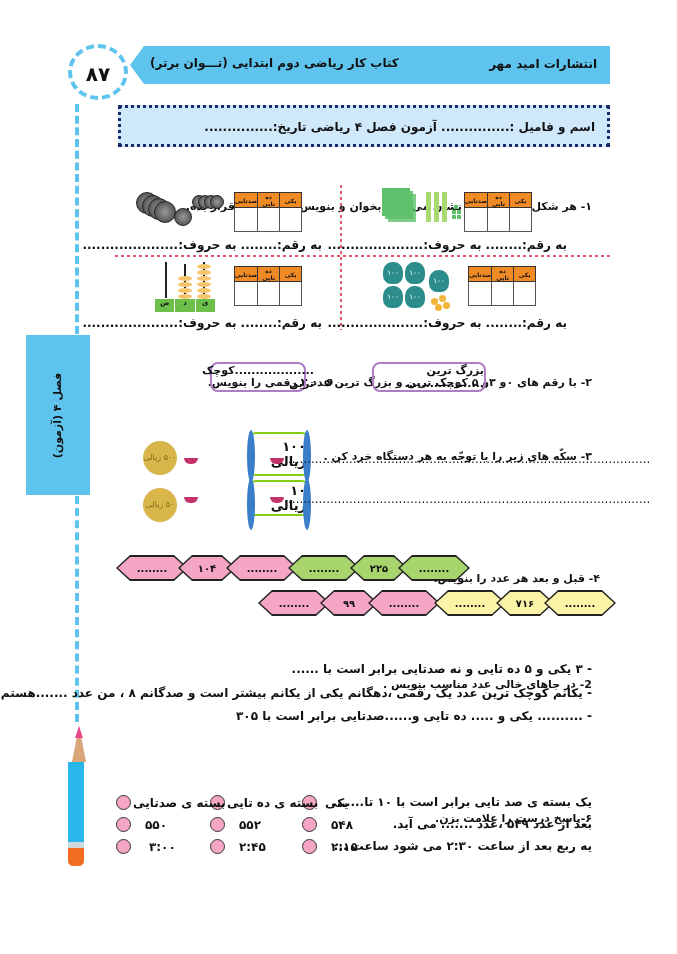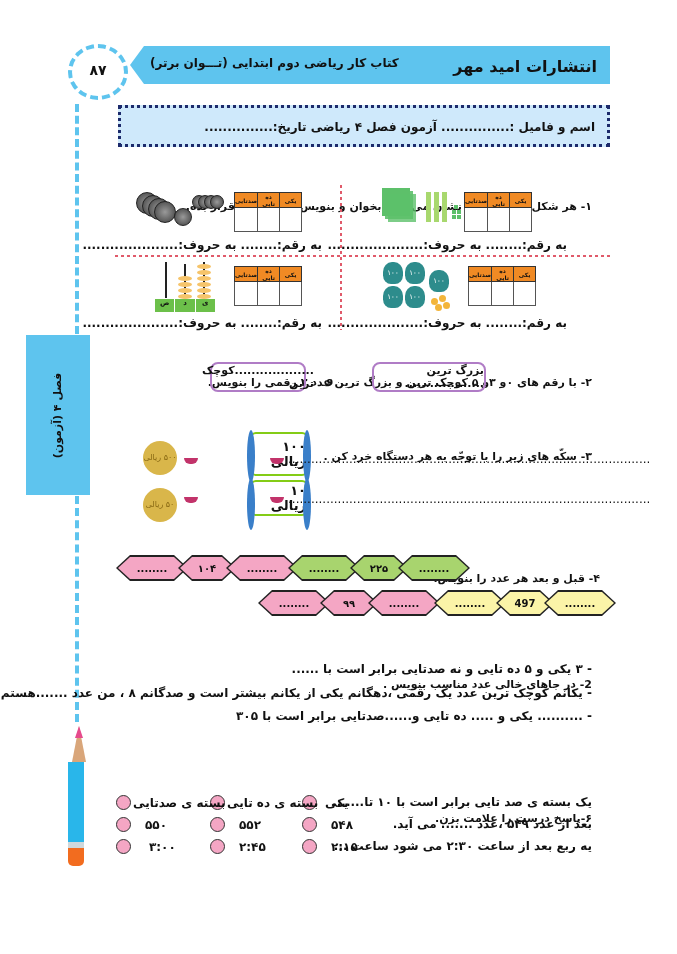--- a/index.html
+++ b/index.html
@@ -2,24 +2,24 @@
 <html><head>
 <meta charset="utf-8">
 <style>
   * { box-sizing: border-box; margin: 0; padding: 0; }
   html, body { width: 677px; height: 954px; background: #ffffff; overflow: hidden; }
   body { position: relative; font-family: "DejaVu Sans", sans-serif; color: #111; direction: rtl; }
   .abs { position: absolute; }
 
   
   .hdr-bar { left: 130px; top: 46px; width: 480px; height: 38px; background: #5ec4ee; clip-path: polygon(14px 0, 100% 0, 100% 100%, 14px 100%, 0 50%); }
-  .hdr-pub { right: 80px; top: 57px; font-size: 16px; font-weight: bold; }
+  .hdr-pub { right: 80px; top: 57px; font-size: 12px; font-weight: bold; }
   .hdr-book { left: 150px; top: 56px; font-size: 12px; font-weight: bold; }
   .page-circle { left: 68px; top: 44px; width: 60px; height: 56px; border: 4px dashed #5ec4ee; border-radius: 50%; }
-  .page-num { left: 68px; top: 62px; width: 60px; text-align: center; font-size: 14px; font-weight: bold; direction: ltr; }
+  .page-num { left: 68px; top: 62px; width: 60px; text-align: center; font-size: 20px; font-weight: bold; direction: ltr; }
   .vline { left: 75px; width: 4px; border-left: 4px dashed #5ec4ee; }
 
   
   .sidetab { left: 26px; top: 335px; width: 64px; height: 160px; background: #5ec4ee; }
   .sidetab-text { left: 26px; top: 335px; width: 64px; height: 160px; display: flex; align-items: center; justify-content: center; }
   .sidetab-text span { transform: rotate(-90deg); white-space: nowrap; font-size: 11px; font-weight: bold; }
 
   
   .pencil-tip { left: 72px; top: 726px; width: 0; height: 0; border-left: 7px solid transparent; border-right: 7px solid transparent; border-bottom: 36px solid #d9a67a; }
   .pencil-lead { left: 75px; top: 726px; width: 0; height: 0; border-left: 4px solid transparent; border-right: 4px solid transparent; border-bottom: 12px solid #e64a8c; }
@@ -262,21 +262,21 @@
   <div class="hex small" style="margin-left:-10px">
       <span style="background:#f4a6c4">۹۹</span>
     </div>
   <div class="hex" style="margin-left:-10px">
       <span style="background:#f4a6c4">........</span>
     </div>
   <div class="hex" style="margin-left:-6px">
       <span style="background:#fbf4a8">........</span>
     </div>
   <div class="hex small" style="margin-left:-10px">
-      <span style="background:#fbf4a8">497</span>
+      <span style="background:#fbf4a8">۷۱۶</span>
     </div>
   <div class="hex" style="margin-left:-10px">
       <span style="background:#fbf4a8">........</span>
     </div>
 </div>
 
 <div class="abs q" style="right:85px;top:638px;">2- در جاهای خالی عدد مناسب بنویس .</div>
 <div class="abs line" style="right:85px;top:662px;">- ۳ یکی و ۵ ده تایی و نه صدتایی برابر است با ......</div>
 <div class="abs line" style="right:85px;top:686px;">- یکانم کوچک ترین عدد یک رقمی ،دهگانم یکی از یکانم بیشتر است و صدگانم ۸ ، من عدد .......هستم.</div>
 <div class="abs line" style="right:85px;top:709px;">- .......... یکی و ..... ده تایی و......صدتایی برابر است با ۳۰۵</div>

